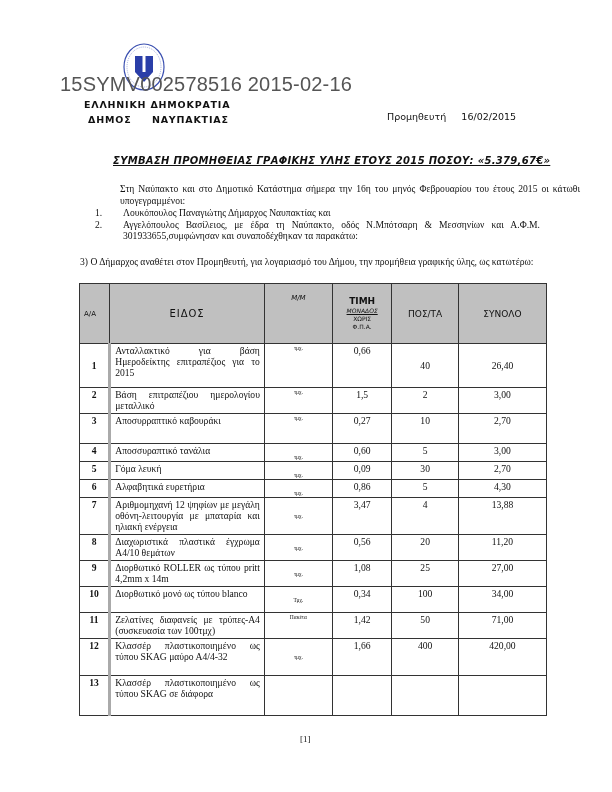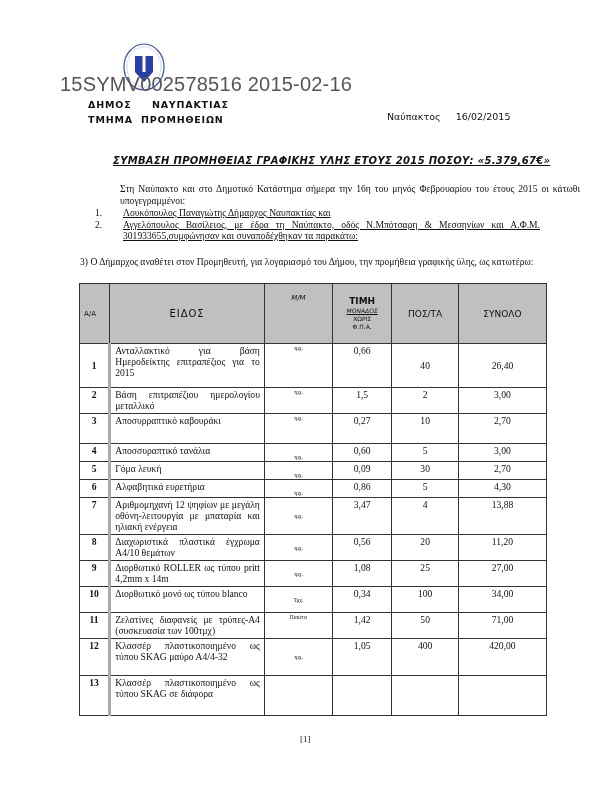--- a/index.html
+++ b/index.html
@@ -8,21 +8,21 @@
   .seal { position: absolute; left: 122px; top: 42px; width: 44px; height: 50px; z-index: 1; }
   .hdr { position: absolute; left: 84px; top: 97px; font-family: "DejaVu Sans", sans-serif; font-weight: bold; font-size: 9.5px; line-height: 15px; letter-spacing: 0.8px; color: #111; }
   .hdr div { white-space: pre; }
   .place-date { position: absolute; left: 387px; top: 111px; font-family: "DejaVu Sans", sans-serif; font-size: 9.5px; color: #111; white-space: pre; }
   .title { position: absolute; left: 82px; top: 155px; font-family: "DejaVu Sans", sans-serif; font-style: italic; font-weight: bold; font-size: 10px; text-decoration: underline; letter-spacing: 0.3px; white-space: nowrap; margin-left: 31px; }
   .para { position: absolute; left: 80px; width: 460px; font-size: 9.6px; line-height: 11.5px; text-align: justify; }
   .p1 { top: 183px; margin-left: 40px; }
   .list { position: absolute; left: 95px; top: 207px; width: 445px; font-size: 9.6px; line-height: 11.5px; }
   .list .li { display: flex; }
   .list .num { width: 28px; flex: none; }
-  .list .txt { flex: 1; text-align: justify; text-decoration: underline; }
+  .list .txt { flex: 1; text-align: justify; }
   .p2 { top: 256px; }
   table.items { position: absolute; left: 79px; top: 283px; width: 468px; border-collapse: collapse; font-size: 9.6px; }
   table.items td, table.items th { border: 1px solid #333; padding: 1px 4px; vertical-align: top; }
   table.items thead th { background: #c0c0c0; font-family: "DejaVu Sans", sans-serif; font-weight: normal; vertical-align: middle; height: 48px; }
   th.c-aa { font-size: 7px; width: 22px; text-align: left; }
   th.c-eidos { font-weight: bold; font-size: 10px; letter-spacing: 1px; }
   th.c-mm { font-style: italic; font-size: 7px; vertical-align: top !important; padding-top: 10px !important; }
   th.c-price { font-size: 6px; line-height: 8px; padding-top: 2px; }
   th.c-price .big { font-weight: bold; font-size: 9px; display: block; line-height: 11px; }
   th.c-price .u { text-decoration: underline; font-style: italic; display: block; }
@@ -43,25 +43,25 @@
 
 <svg class="seal" viewBox="0 0 44 50">
   <ellipse cx="22" cy="25" rx="20" ry="23" fill="none" stroke="#3a4fb0" stroke-width="1.2"></ellipse>
   <ellipse cx="22" cy="25" rx="17" ry="20" fill="none" stroke="#6a7ac8" stroke-width="0.6" stroke-dasharray="1 1"></ellipse>
   <rect x="13" y="14" width="18" height="16" fill="#2a3ea8"></rect>
   <rect x="20.5" y="14" width="3" height="16" fill="#ffffff"></rect>
   <path d="M13 30 L22 40 L31 30 Z" fill="#2a3ea8"></path>
 </svg>
 
 <div class="hdr">
+  <div>ΕΛΛΗΝΙΚΗ ΔΗΜΟΚΡΑΤΙΑ</div>
   <div> ΔΗΜΟΣ     ΝΑΥΠΑΚΤΙΑΣ</div>
-  <div> ΤΜΗΜΑ  ΠΡΟΜΗΘΕΙΩΝ</div>
 </div>
 
-<div class="place-date"><span>Ναύπακτος</span>     <span>16/02/2015</span></div>
+<div class="place-date"><span>Προμηθευτή</span>     <span>16/02/2015</span></div>
 
 <div class="title">ΣΥΜΒΑΣΗ ΠΡΟΜΗΘΕΙΑΣ ΓΡΑΦΙΚΗΣ ΥΛΗΣ ΕΤΟΥΣ 2015 ΠΟΣΟΥ: «5.379,67€»</div>
 
 <div class="para p1">Στη Ναύπακτο και στο Δημοτικό Κατάστημα σήμερα την 16η του μηνός Φεβρουαρίου του έτους 2015 οι κάτωθι υπογεγραμμένοι:</div>
 
 <div class="list">
   <div class="li">
     <span class="num">1.</span>
     <span class="txt">Λουκόπουλος Παναγιώτης Δήμαρχος Ναυπακτίας και</span>
   </div>
@@ -175,21 +175,21 @@
         <td class="desc">Ζελατίνες διαφανείς με τρύπες-Α4 (συσκευασία των 100τμχ)</td>
         <td class="unit" style="vertical-align: top;">Πακέτα</td>
         <td class="num price">1,42</td>
         <td class="num qty">50</td>
         <td class="num total">71,00</td>
       </tr>
       <tr style="height: 37px;">
         <td class="aa">12</td>
         <td class="desc">Κλασσέρ πλαστικοποιημένο ως τύπου SKAG μαύρο Α4/4-32</td>
         <td class="unit" style="vertical-align: middle;">τμχ.</td>
-        <td class="num price">1,05</td>
+        <td class="num price">1,66</td>
         <td class="num qty">400</td>
         <td class="num total">420,00</td>
       </tr>
       <tr style="height: 40px;">
         <td class="aa">13</td>
         <td class="desc">Κλασσέρ πλαστικοποιημένο ως τύπου SKAG σε διάφορα</td>
         <td class="unit" style="vertical-align: top;"></td>
         <td class="num price"></td>
         <td class="num qty"></td>
         <td class="num total"></td>

